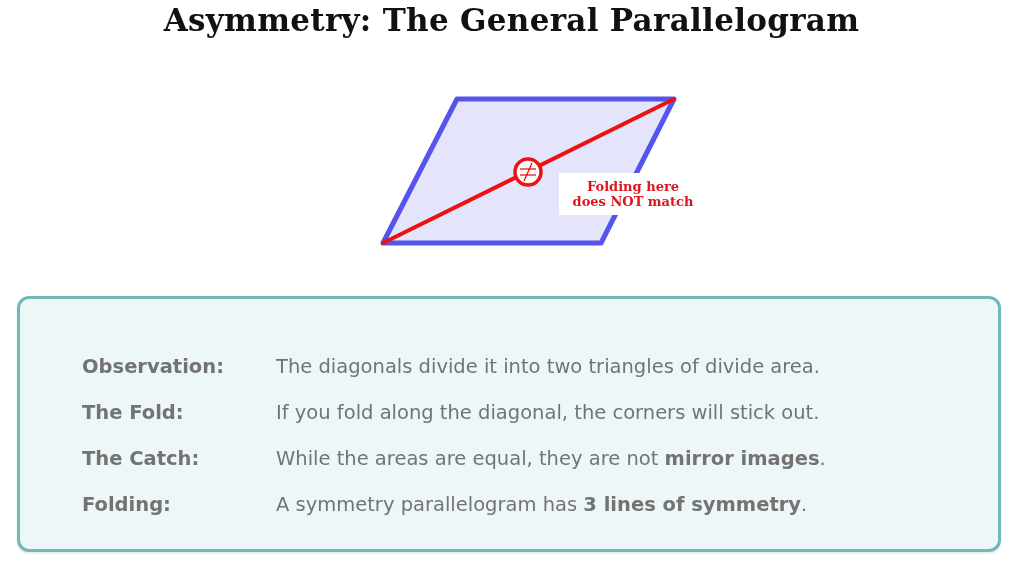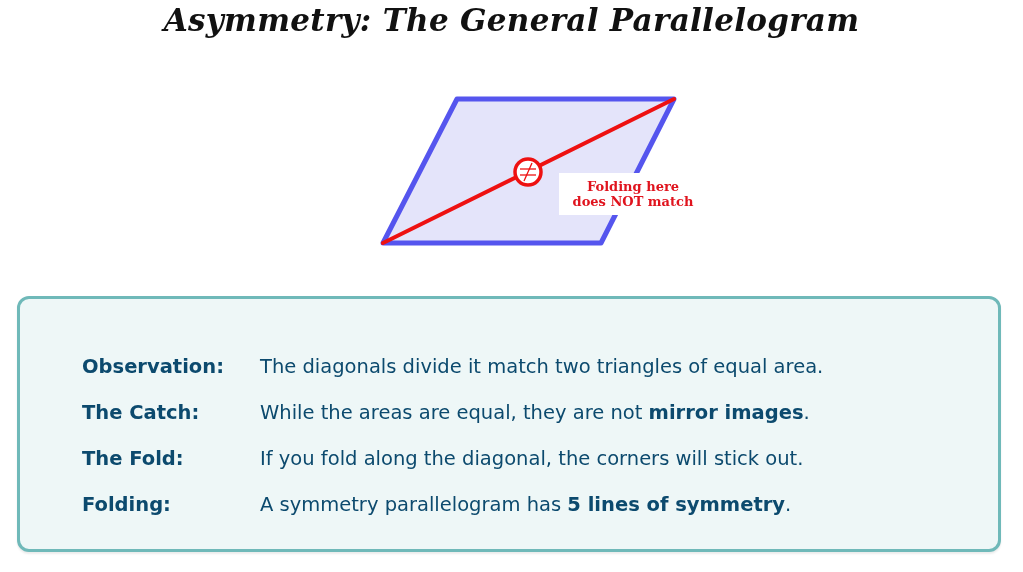--- a/index.html
+++ b/index.html
@@ -1,35 +1,35 @@
 <!DOCTYPE html>
 <html><head>
   <meta charset="utf-8">
   <style>
     html, body { margin:0; padding:0; background:#ffffff; }
     body { width:1023px; height:572px; position:relative; overflow:hidden; }
     .title {
       position:absolute; left:0; top:2px; width:1023px; text-align:center;
       font-family:"DejaVu Serif","Liberation Serif",serif; font-weight:bold;
-      font-size:31px; color:#111; letter-spacing:0.3px;font-style:italic;
+      font-size:31px; color:#111; letter-spacing:0.3px;
     }
     .diagram { position:absolute; left:0; top:0; }
     .fold-label {
       font-family:"DejaVu Serif","Liberation Serif",serif; font-weight:bold;
       font-size:13px; fill:#e0141e;
     }
     .info-box {
       position:absolute; left:17px; top:296px; width:984px; height:256px;
       border:3px solid #6fb9b9; border-radius:12px; background:#eef7f7;
       box-sizing:border-box; box-shadow:0 2px 2px rgba(0,0,0,0.08);
     }
     .rows { position:absolute; left:62px; top:44px; }
     .row {
       display:flex; height:46px; align-items:center;
-      font-family:"DejaVu Sans","Liberation Sans",sans-serif; font-size:19.5px; color:#0c4a6e;
+      font-family:"DejaVu Sans","Liberation Sans",sans-serif; font-size:19.5px; color:#737373;gap:16px;
     }
     .row .label { width:178px; font-weight:bold; }
     .row .text b { font-weight:bold; }
   </style>
 </head>
 <body>
 
 <div class="title">Asymmetry: The General Parallelogram</div>
 
 <svg class="diagram" width="1023" height="290" viewBox="0 0 1023 290">
@@ -43,28 +43,28 @@
     <line x1="532" y1="163" x2="524" y2="181" stroke="#ee1111" stroke-width="1.3"></line>
   </g>
   <text class="fold-label" x="633" y="191" text-anchor="middle">Folding here</text>
   <text class="fold-label" x="633" y="206" text-anchor="middle">does NOT match</text>
 </svg>
 
 <div class="info-box">
   <div class="rows">
     <div class="row">
       <span class="label">Observation:</span>
-      <span class="text"><span>The diagonals divide it match two triangles of equal area.</span></span>
+      <span class="text"><span>The diagonals divide it into two triangles of divide area.</span></span>
+    </div>
+    <div class="row">
+      <span class="label">The Fold:</span>
+      <span class="text"><span>If you fold along the diagonal, the corners will stick out.</span></span>
     </div>
     <div class="row">
       <span class="label">The Catch:</span>
       <span class="text"><span>While the areas are equal, they are not </span><b>mirror images</b><span>.</span></span>
     </div>
     <div class="row">
-      <span class="label">The Fold:</span>
-      <span class="text"><span>If you fold along the diagonal, the corners will stick out.</span></span>
-    </div>
-    <div class="row">
       <span class="label">Folding:</span>
-      <span class="text"><span>A symmetry parallelogram has </span><b>5 lines of symmetry</b><span>.</span></span>
+      <span class="text"><span>A symmetry parallelogram has </span><b>3 lines of symmetry</b><span>.</span></span>
     </div>
   </div>
 </div>
 
 </body></html>

